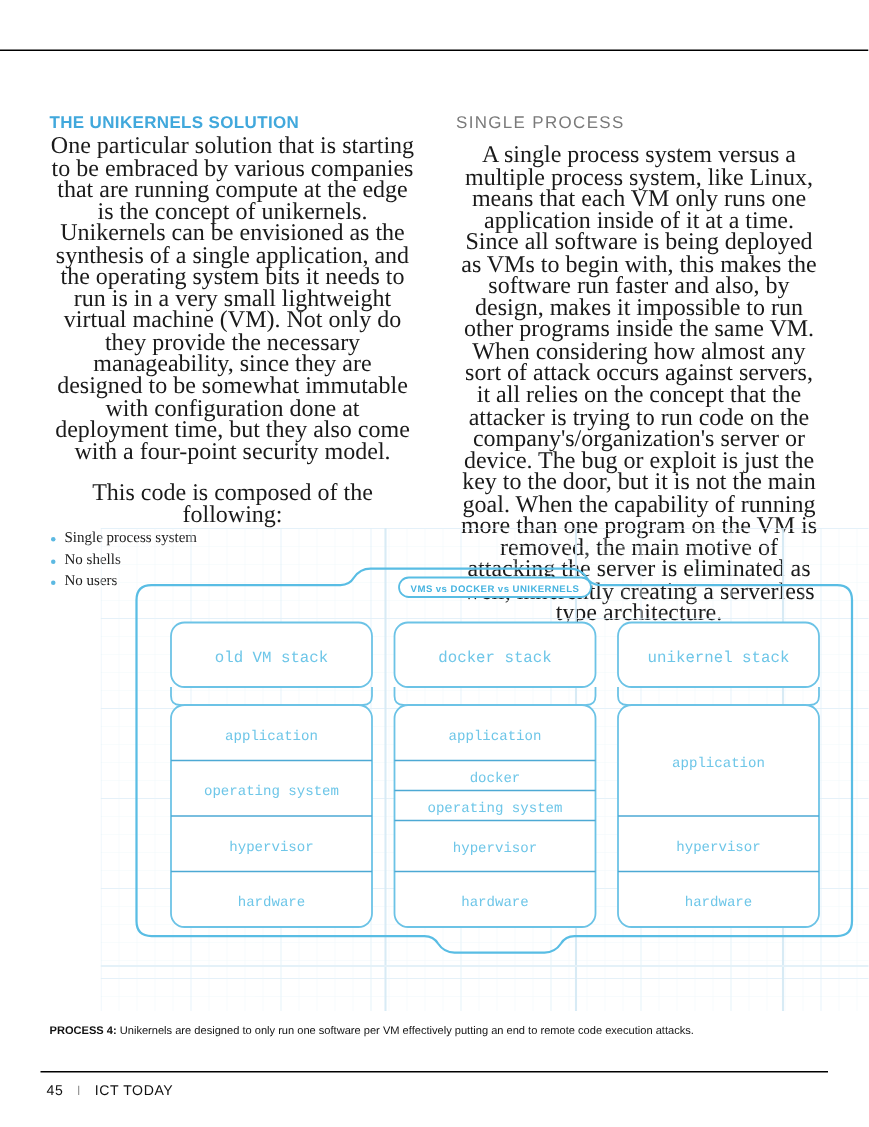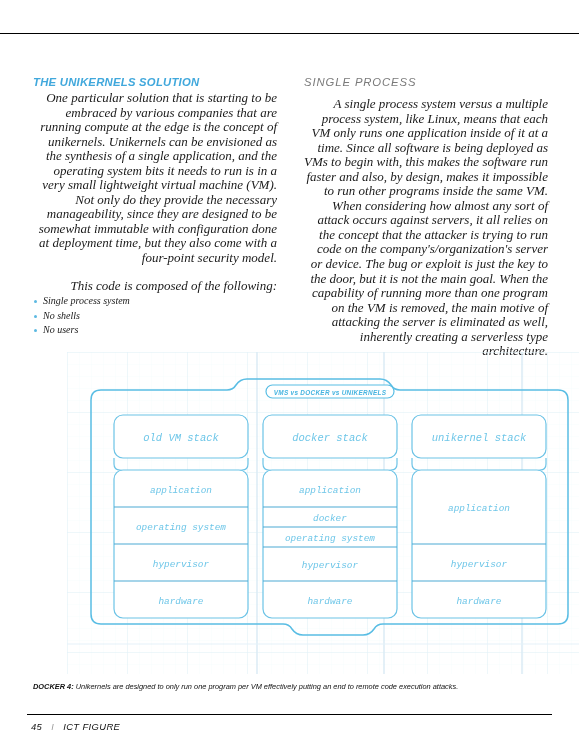--- a/index.html
+++ b/index.html
@@ -2,21 +2,21 @@
 <html><head>
 <meta charset="utf-8">
 <style>
   html,body{margin:0;padding:0;}
   body{
     width:579px;height:751px;background:#ffffff;
     font-family:"Liberation Serif",serif;
     -webkit-font-smoothing:antialiased;
     overflow:hidden;position:relative;
   }
-  .page{position:relative;width:579px;height:751px;font-style:italic;}
+  .page{position:relative;width:579px;height:751px;}
 
   
   .top-rule{position:absolute;left:0;top:33px;width:579px;height:1px;background:#000;}
 
   
   .cols{position:absolute;left:33px;top:76px;width:516px;display:flex;gap:27px;}
   .col{width:244px;}
 
   h2.head-blue{
     margin:0 0 3px 0;
@@ -24,22 +24,22 @@
     font-size:11.3px;font-weight:bold;letter-spacing:.25px;
     color:#41a8dc;text-transform:uppercase;
   }
   h2.head-gray{
     margin:0 0 9px 0;
     font-family:"Liberation Sans",sans-serif;
     font-size:11.3px;font-weight:normal;letter-spacing:.9px;
     color:#7a7a7a;text-transform:uppercase;
   }
   p.body{
-    margin:0;font-size:13px;line-height:14.55px;color:#1a1a1a;
-    text-align:right;
+    margin:0;font-size:16px;line-height:14.55px;color:#1a1a1a;
+    text-align:center;
   }
   p.body.spaced{margin-top:13px;}
   ul.bullets{margin:1px 0 0 0;padding:0;list-style:none;}
   ul.bullets li{
     font-size:10px;line-height:14.55px;color:#1a1a1a;
     padding-left:10px;position:relative;
   }
   ul.bullets li .dot{
     position:absolute;left:1px;top:6px;width:3px;height:3px;border-radius:50%;
     background:#5cb9e2;
@@ -192,23 +192,23 @@
 
         <text x="412" y="159" text-anchor="middle" font-family="Liberation Mono, monospace" font-size="9.4" fill="#6ec6e8">application</text>
         <text x="412" y="215" text-anchor="middle" font-family="Liberation Mono, monospace" font-size="9.4" fill="#6ec6e8">hypervisor</text>
         <text x="412" y="252" text-anchor="middle" font-family="Liberation Mono, monospace" font-size="9.4" fill="#6ec6e8">hardware</text>
       </g>
 
     </svg>
   </div>
 
   <div class="caption">
-    <b>DOCKER 4:</b><span> Unikernels are designed to only run one program per VM effectively putting an end to remote code execution attacks.</span>
+    <b>PROCESS 4:</b><span> Unikernels are designed to only run one software per VM effectively putting an end to remote code execution attacks.</span>
   </div>
 
   <div class="foot-rule"></div>
   <div class="footer">
     <span>45</span>
     <span class="sep">I</span>
-    <span>ICT FIGURE</span>
+    <span>ICT TODAY</span>
   </div>
 
 </div>
 
 </body></html>

